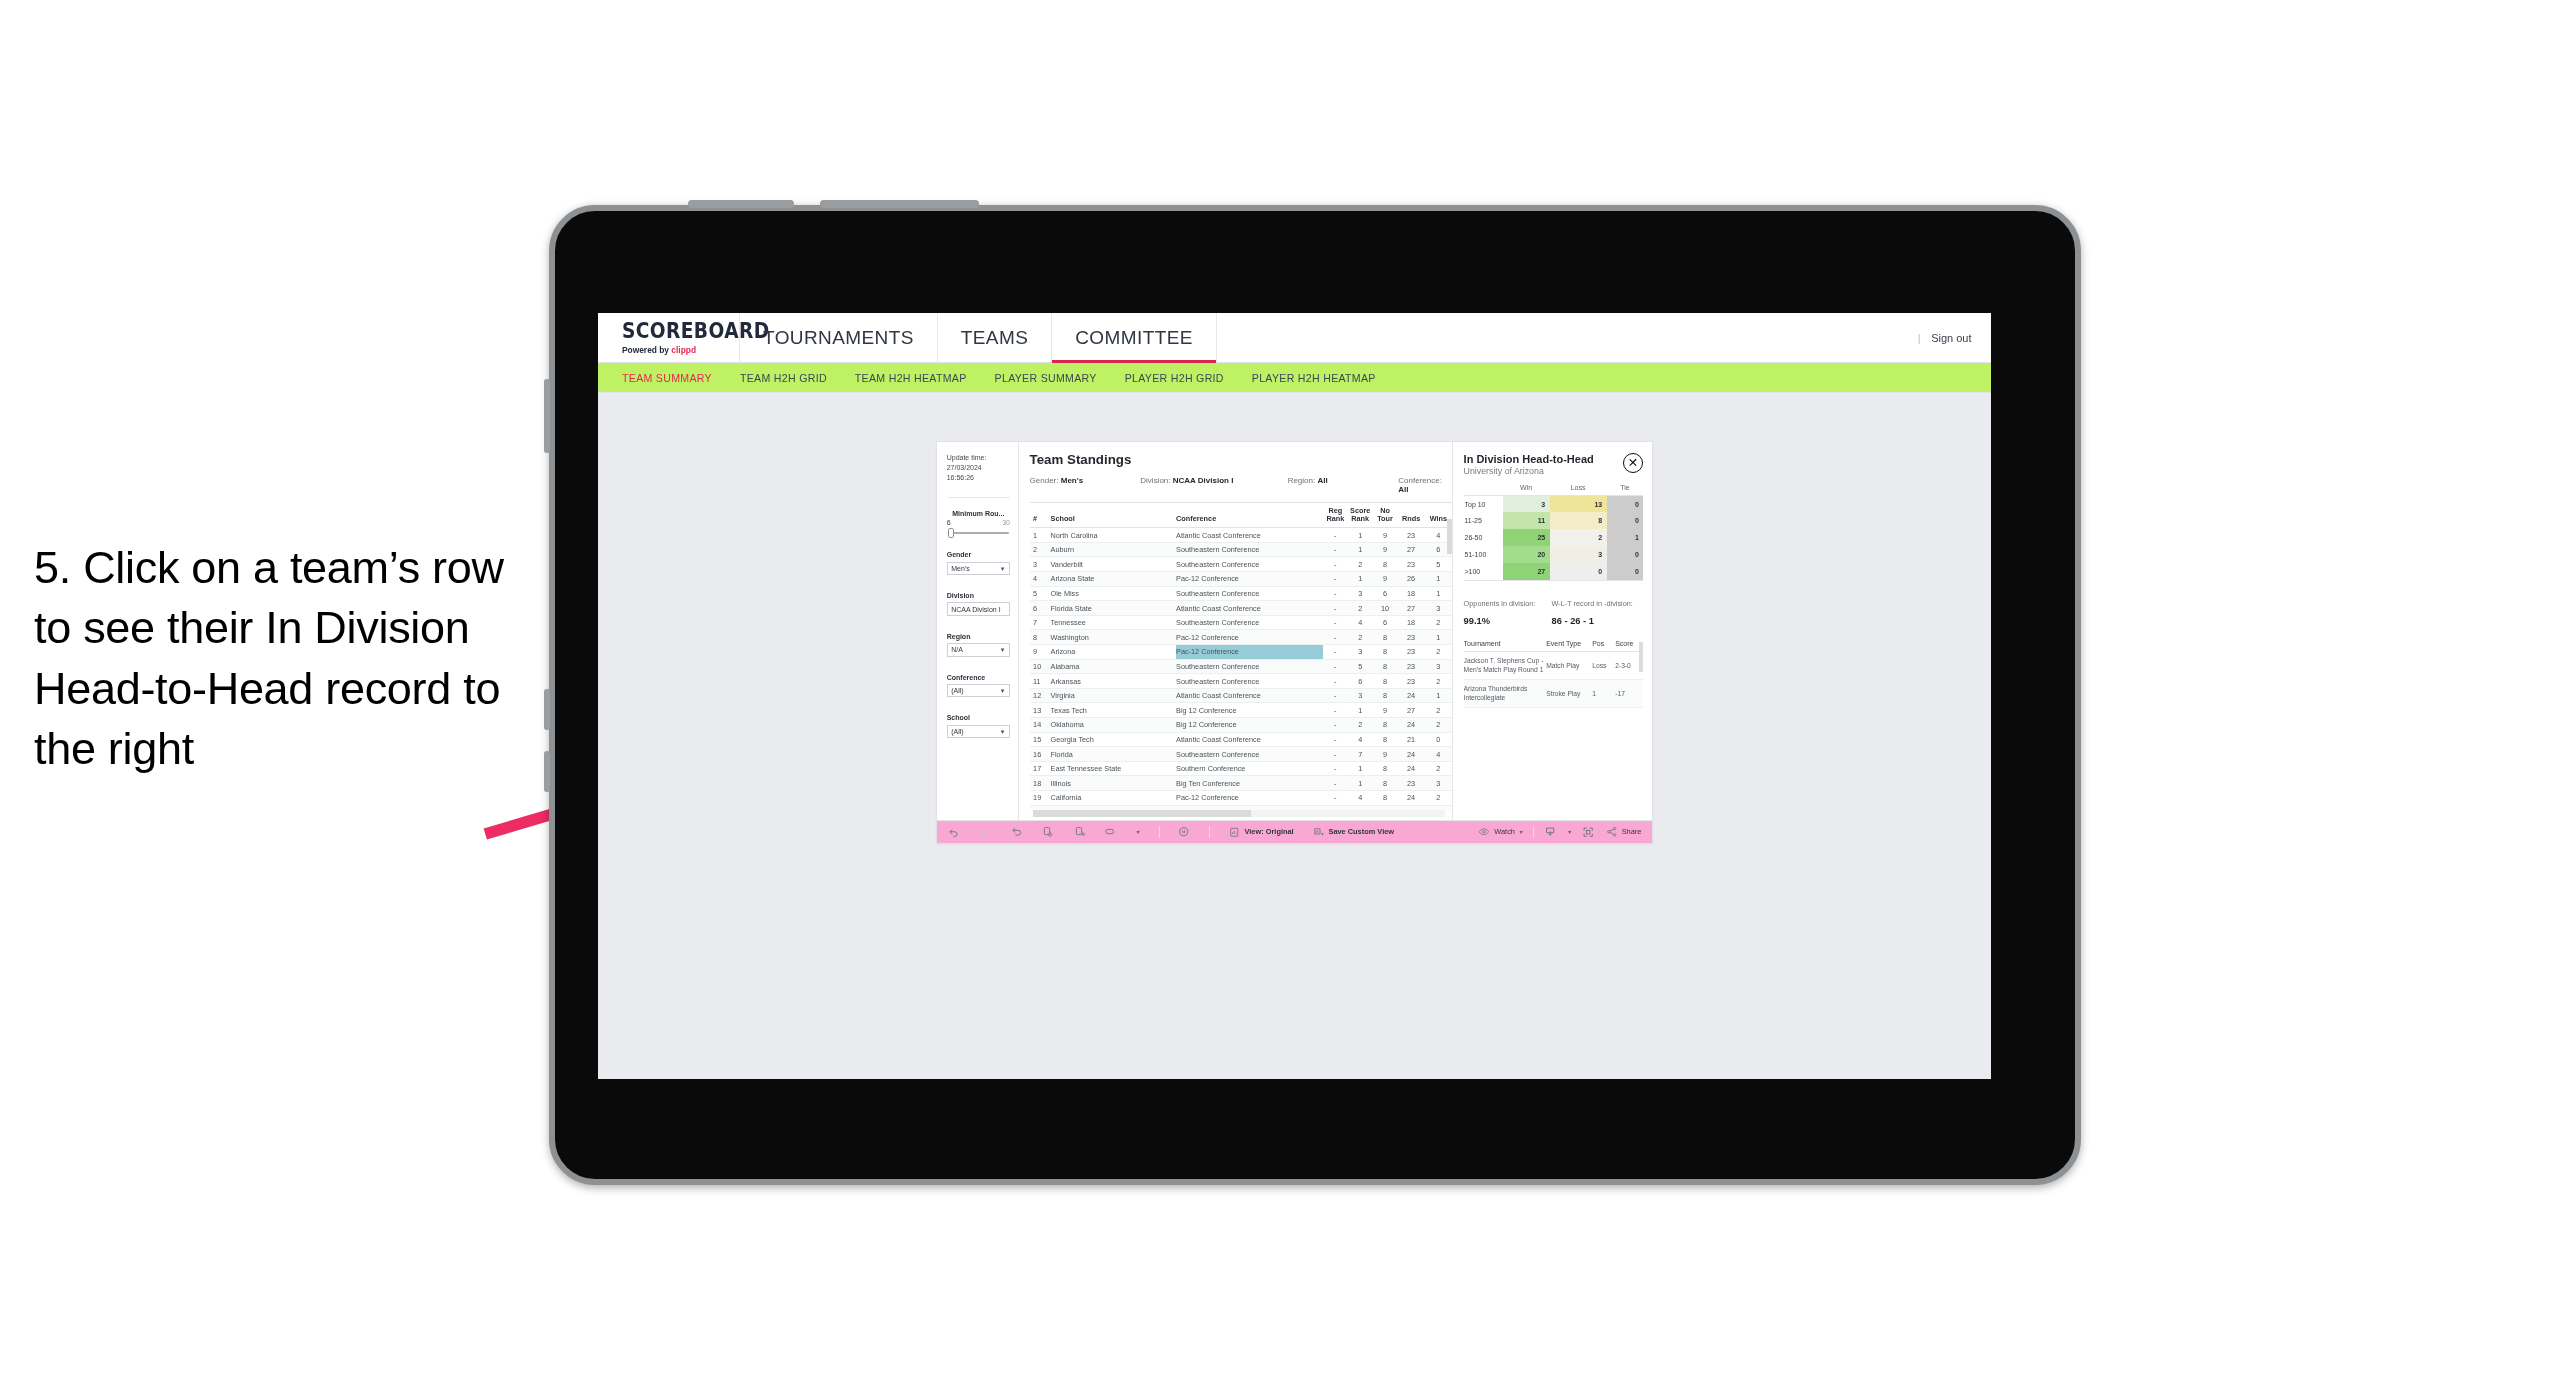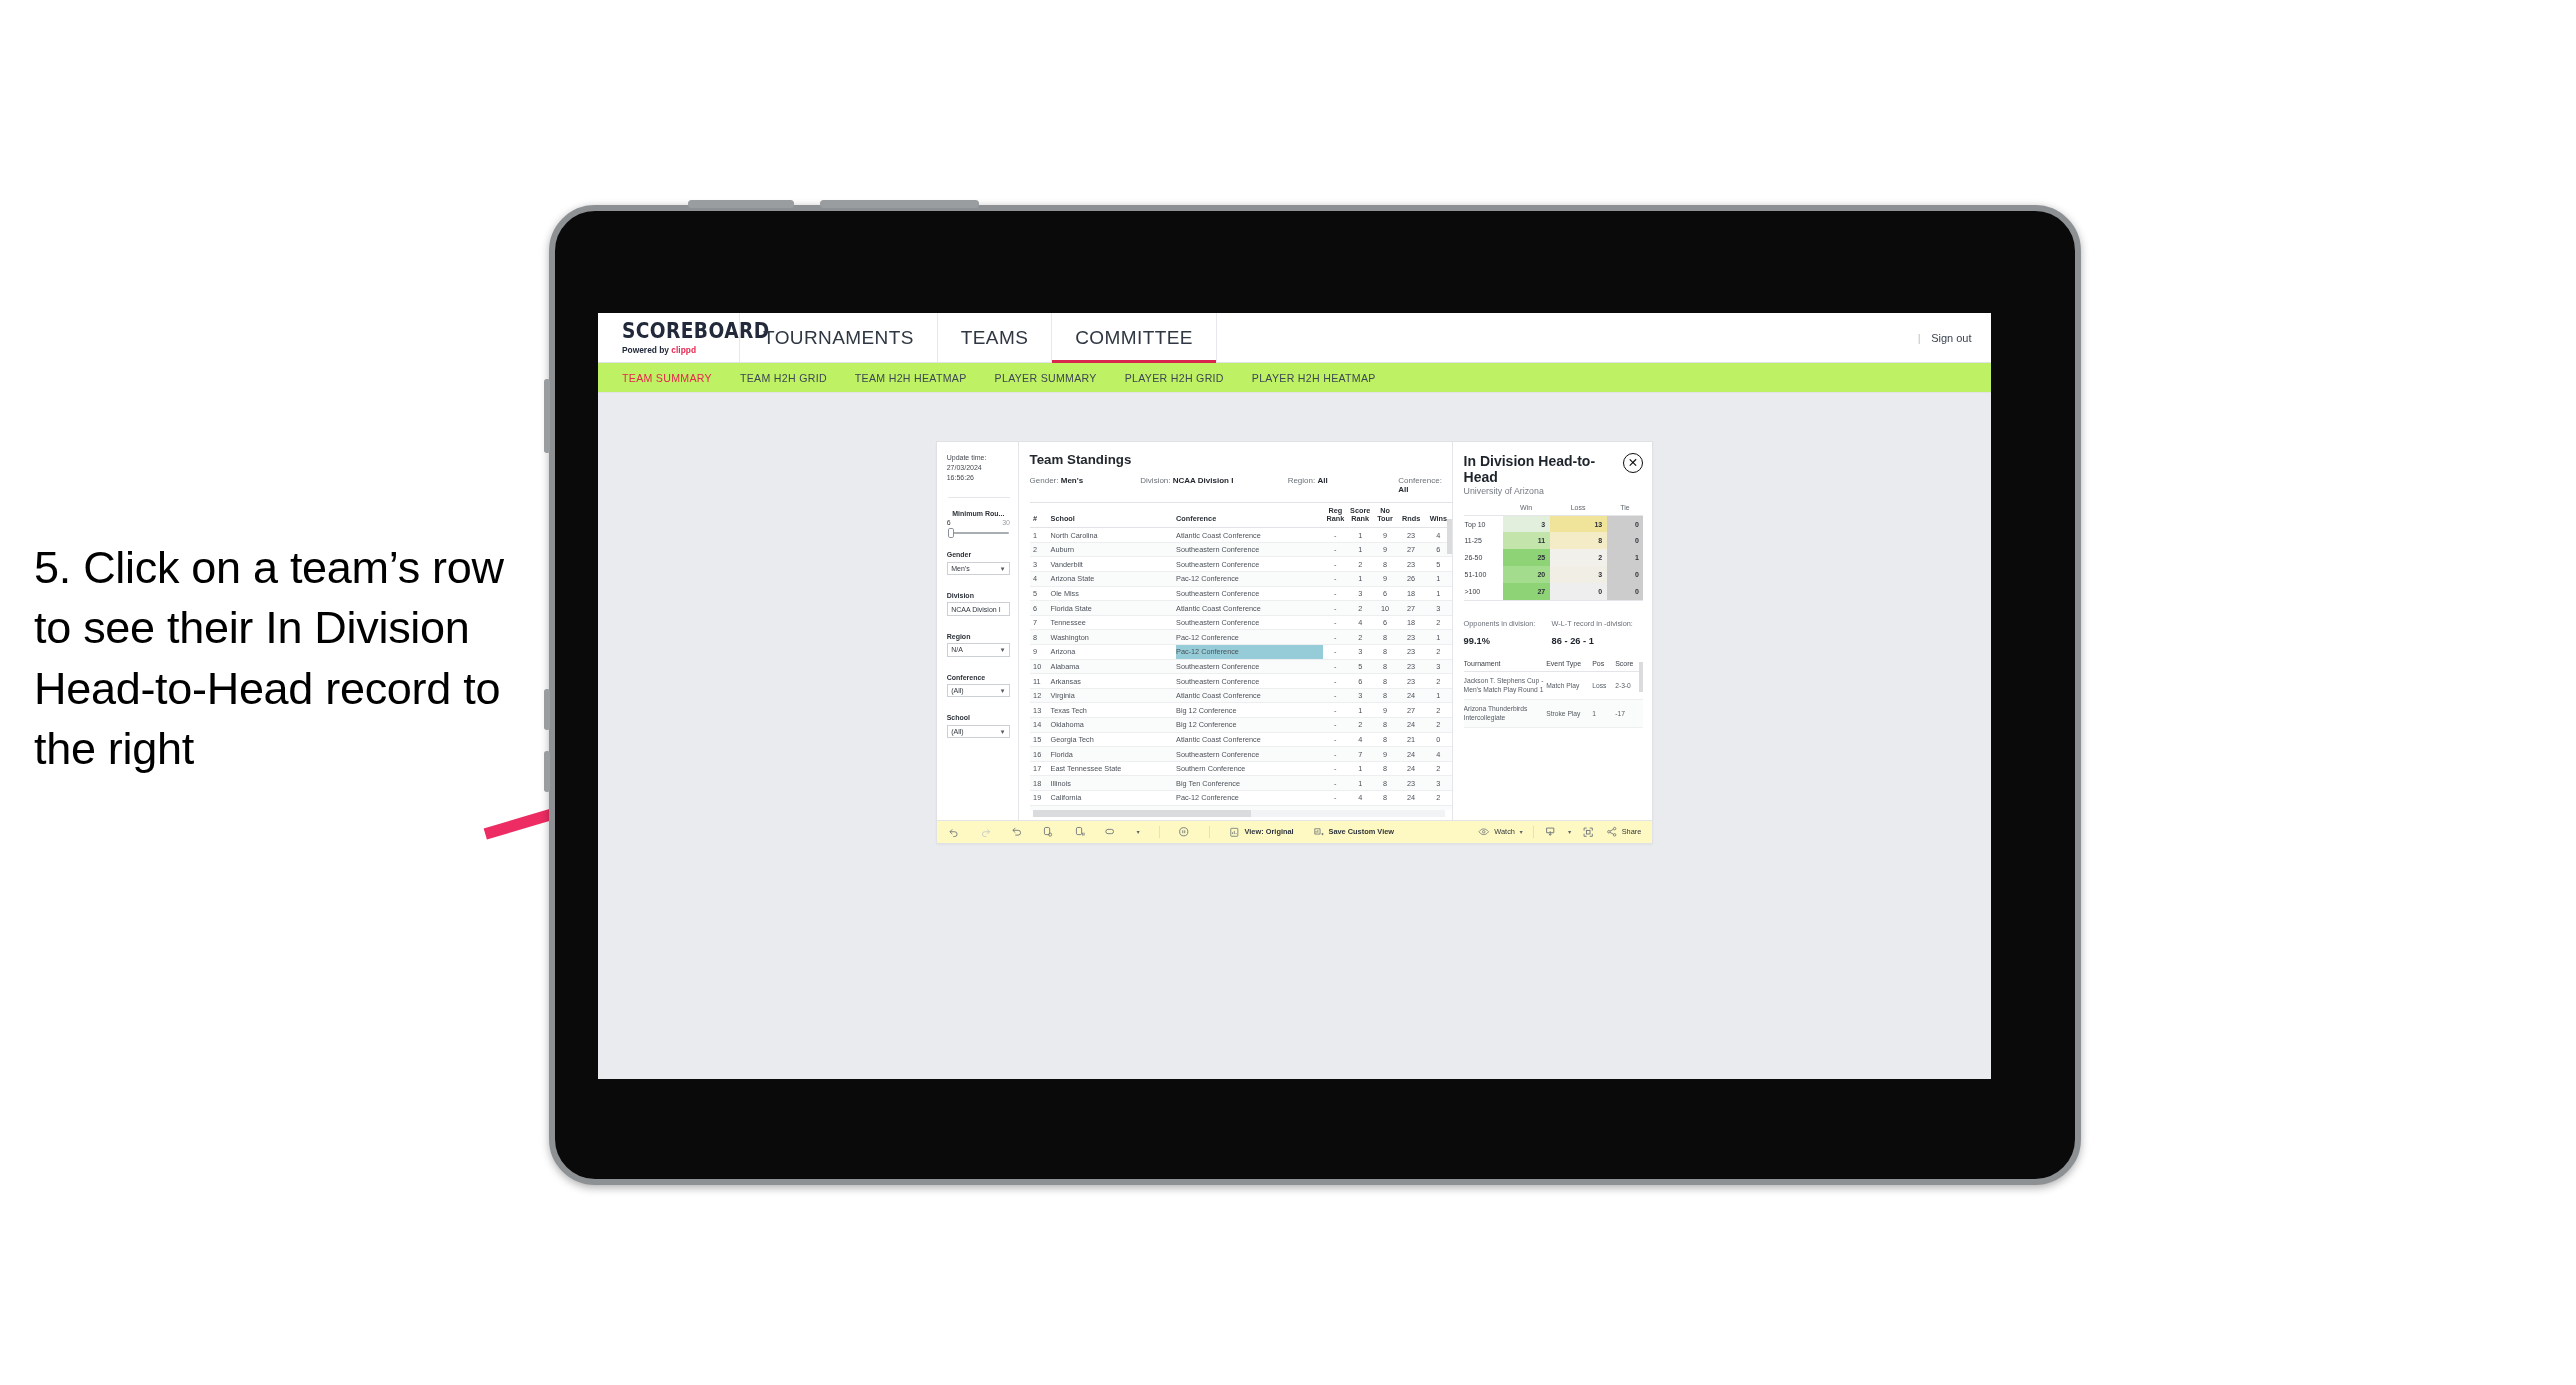--- a/index.html
+++ b/index.html
@@ -224,21 +224,21 @@
     position: absolute; right: 0; top: 16px; width: 5.3px; height: 35px;
     background: #d9dbdd;
   }
 
   
   #h2h {
     width: 200px; border-left: 0.9px solid #e3e5e8;
     padding: 10.6px 8.8px 0 10.6px; display: flex; flex-direction: column;
   }
   #h2h-head { display: flex; align-items: flex-start; }
-  #h2h-title { font-size: 14px; font-weight: 700; color: #1e242b; }
+  #h2h-title { font-size: 11px; font-weight: 700; color: #1e242b; }
   #h2h-sub { font-size: 8.8px; color: #767b82; margin-top: 1.8px; }
   #close-btn {
     margin-left: auto; width: 20.4px; height: 20.4px; border: 1.8px solid #0d0d0d;
     border-radius: 50%; display: flex; align-items: center; justify-content: center;
     font-size: 12.4px; color: #0d0d0d; cursor: pointer; line-height: 1; flex: none;
     font-family: "DejaVu Sans", sans-serif;
   }
   table#h2h-table { width: 100%; border-collapse: collapse; font-size: 7px; margin-top: 8px; }
   #h2h-table th {
     font-weight: 400; color: #60666d; text-align: center; padding-bottom: 3.5px; font-size: 7px;
@@ -272,21 +272,21 @@
   #tourn-table tbody tr:nth-child(even) td { background: #fafbfb; }
   #tourn-wrap { position: relative; overflow: hidden; max-height: 85px; }
   #tourn-vscroll {
     position: absolute; right: 0; top: 16px; width: 4.4px; height: 30px; background: #d9dbdd;
   }
 
   
   #toolbar {
     height: 23px; border-top: 0.9px solid #e3e5e8;
     display: flex; align-items: center; padding: 0 10.6px;
-    gap: 18px; font-size: 7.4px; color: #42484f; background: #fef9c3;
+    gap: 18px; font-size: 7.4px; color: #42484f; background: #f9a8d4;
   }
   .tb-ico {
     width: 13.3px; height: 13.3px; display: flex; align-items: center; justify-content: center;
     color: #6a7077; cursor: pointer;
   }
   .tb-ico svg { display: block; }
   .tb-sep { width: 0.9px; height: 11.5px; background: #dcdfe2; }
   .tb-item {
     display: flex; align-items: center; gap: 3.5px; font-weight: 700;
     color: #30363d; cursor: pointer;

